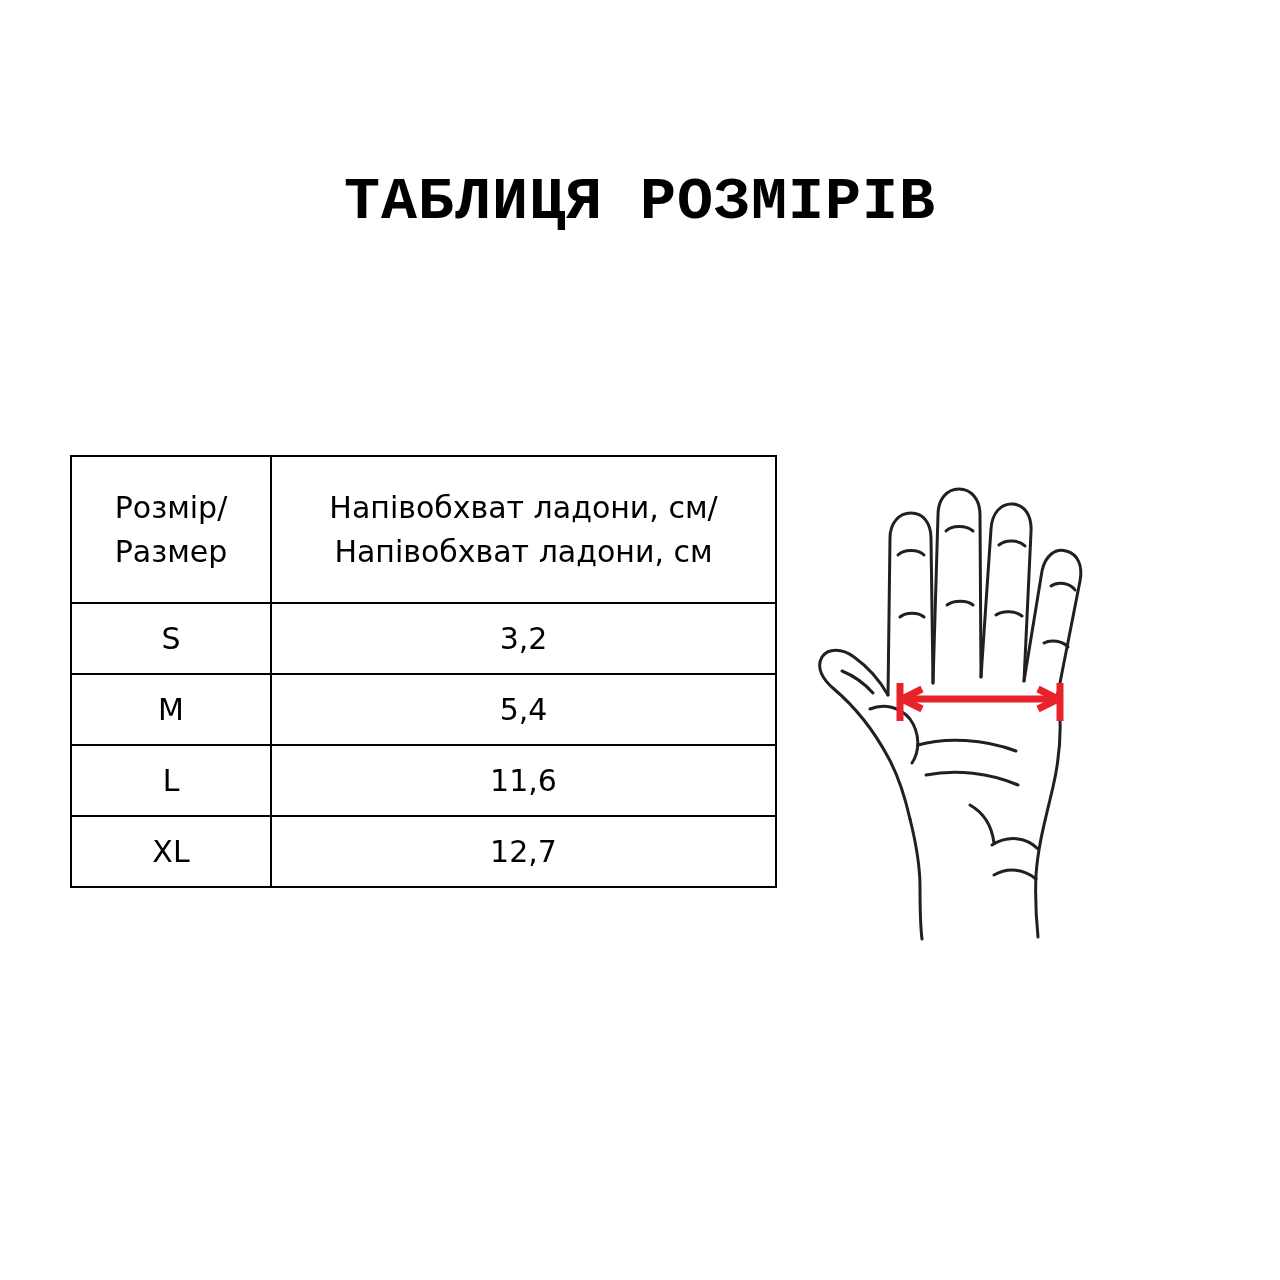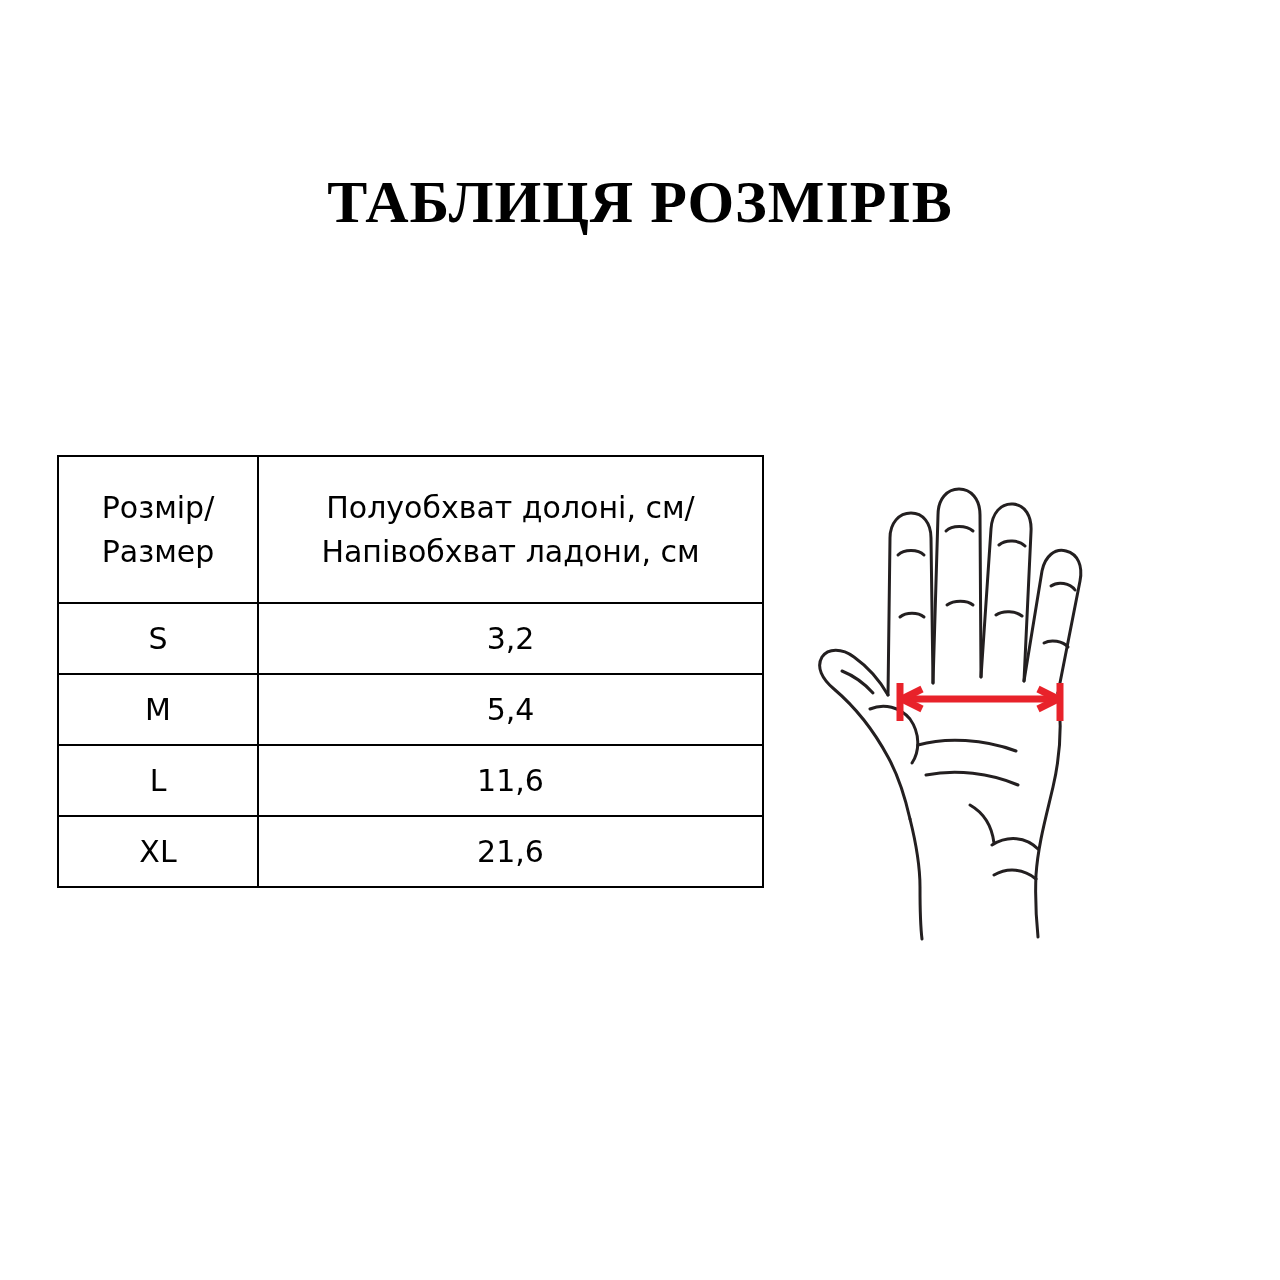--- a/index.html
+++ b/index.html
@@ -19,31 +19,31 @@
     position: relative;
     width: 1280px;
     height: 1280px;
   }
   .title {
     position: absolute;
     top: 168px;
     left: 0;
     width: 1280px;
     text-align: center;
-    font-family: Liberation Serif, serif;
+    font-family: Liberation Mono, monospace;
     font-weight: bold;
     font-size: 60px;
     letter-spacing: 1px;
     color: #000000;
   }
 
   
   .size-table-wrap {
     position: absolute;
-    left: 57px;
+    left: 70px;
     top: 455px;
     width: 705px;
     border-radius: 19px;
   }
   table.size-table {
     border-collapse: collapse;
     width: 705px;
     table-layout: fixed;
   }
   table.size-table th,
@@ -98,41 +98,41 @@
         <col class="c1">
         <col class="c2">
       </colgroup>
       <thead>
         <tr>
           <th class="head-cell">
             <div>Розмір/</div>
             <div>Размер</div>
           </th>
           <th class="head-cell">
-            <div>Полуобхват долоні, см/</div>
+            <div>Напівобхват ладони, см/</div>
             <div>Напівобхват ладони, см</div>
           </th>
         </tr>
       </thead>
       <tbody>
         <tr>
           <td class="body-cell">S</td>
           <td class="body-cell">3,2</td>
         </tr>
         <tr>
           <td class="body-cell">M</td>
           <td class="body-cell">5,4</td>
         </tr>
         <tr>
           <td class="body-cell">L</td>
           <td class="body-cell">11,6</td>
         </tr>
         <tr>
           <td class="body-cell">XL</td>
-          <td class="body-cell">21,6</td>
+          <td class="body-cell">12,7</td>
         </tr>
       </tbody>
     </table>
   </div>
 
   <div class="hand-figure">
     <svg viewBox="0 0 400 520" xmlns="http://www.w3.org/2000/svg" aria-hidden="true">
       <g fill="none" stroke="#231f20" stroke-width="3" stroke-linecap="round" stroke-linejoin="round">
 
         <path d="M118 250 L120 93 C120 78 129 68 141 68 C153 68 161 78 161 93 L163 238"></path>

